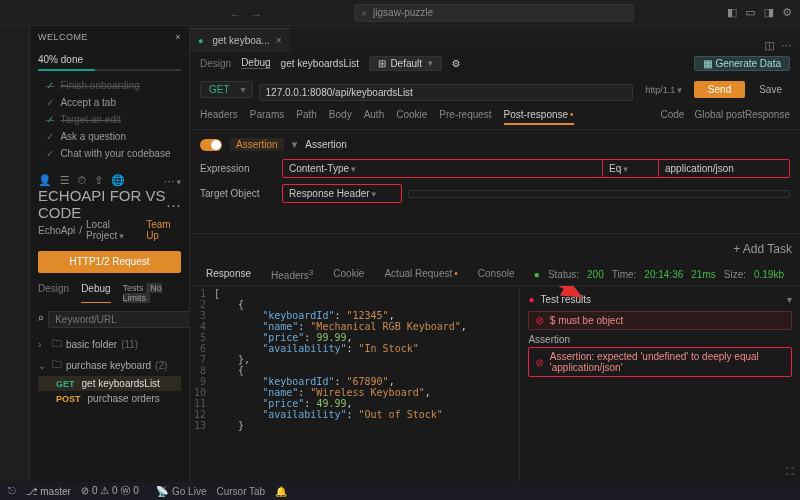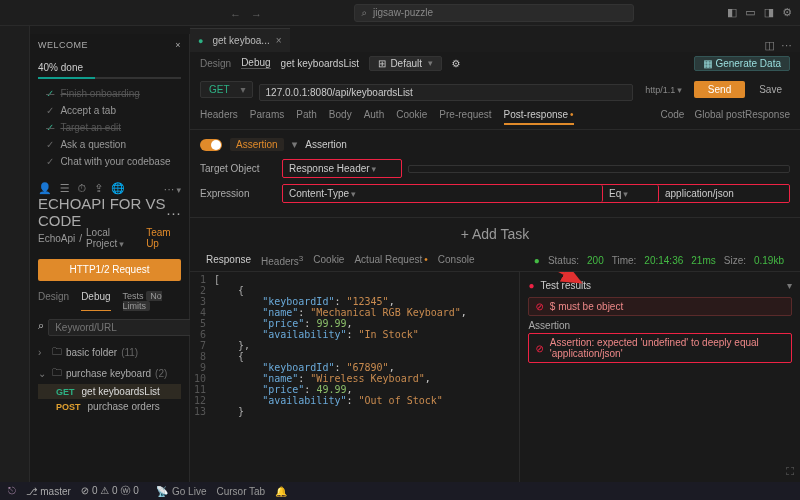--- a/index.html
+++ b/index.html
@@ -4,21 +4,21 @@
 <style>
 * { margin: 0; padding: 0; box-sizing: border-box; }
 body { font-family: -apple-system, "Segoe UI", sans-serif; font-size: 11px; background: #1a1a1a; color: #ccc; width: 800px; height: 500px; overflow: hidden; }
 .titlebar { height: 26px; background: #1e1e1e; display: flex; align-items: center; border-bottom: 1px solid #2a2a2a; }
 .tb-nav { display: flex; gap: 10px; margin-left: 230px; color: #666; }
 .tb-search { flex: 1; display: flex; justify-content: center; }
 .tb-search-box { width: 280px; height: 18px; background: #2a2a2a; border: 1px solid #333; border-radius: 3px; display: flex; align-items: center; padding: 0 6px; color: #888; font-size: 10px; gap: 6px; }
 .tb-right { display: flex; gap: 8px; margin-right: 8px; color: #888; }
 .main { display: flex; height: calc(500px - 26px - 18px); }
 .activitybar { width: 30px; background: #1e1e1e; border-right: 1px solid #2a2a2a; }
-.sidebar { width: 160px; background: #181818; border-right: 1px solid #2a2a2a; display: flex; flex-direction: column; margin-top: 8px; }
+.sidebar { width: 160px; background: #181818; border-right: 1px solid #2a2a2a; display: flex; flex-direction: column; }
 .panel-head { height: 22px; display: flex; align-items: center; justify-content: space-between; padding: 0 8px; font-size: 9px; letter-spacing: .5px; color: #aaa; }
 .welcome { padding: 6px 8px; font-size: 10px; }
 .pbar { height: 2px; background: #333; margin: 4px 0 6px; position: relative; }
 .pbar::after { content: ""; position: absolute; left: 0; top: 0; height: 2px; width: 40%; background: #0f9d8c; }
 .checklist { list-style: none; padding: 0 8px; }
 .checklist li { display: flex; align-items: center; gap: 6px; font-size: 10px; padding: 3px 0; color: #999; }
 .checklist li.strike { text-decoration: line-through; color: #555; }
 .chk { color: #3a8; }
 .chk.off { color: #666; }
 .iconrow { display: flex; gap: 8px; padding: 6px 8px; align-items: center; color: #888; }
@@ -69,25 +69,25 @@
 .assert-label { background: #2a2622; color: #e08a2a; padding: 1px 6px; border-radius: 2px; font-size: 10px; }
 .pill-text { color: #ccc; font-size: 10px; }
 .form-row { display: flex; align-items: center; gap: 6px; margin-bottom: 6px; }
 .fieldlabel { width: 76px; font-size: 10px; color: #aaa; }
 .select-red { flex: 1; border: 1px solid #e24; border-radius: 2px; padding: 3px 6px; font-size: 10px; color: #ccc; background: #1a1a1a; }
 .select-g { border: 1px solid #333; border-radius: 2px; padding: 3px 6px; font-size: 10px; color: #ccc; background: #1a1a1a; }
 .eq { width: 56px; }
 .val { width: 130px; }
 .three .eq, .three .val { border-left: none; }
 .three { display: flex; }
-.addtask { text-align: center; padding: 8px; font-size: 14px; color: #999; border-top: 1px solid #2a2a2a; }
+.addtask { text-align: right; padding: 8px; font-size: 12px; color: #999; border-top: 1px solid #2a2a2a; margin-top: 16px; }
 .split { display: flex; flex: 1; border-top: 1px solid #2a2a2a; overflow: hidden; }
 .left { flex: 1.25; display: flex; flex-direction: column; border-right: 1px solid #2a2a2a; }
 .right { flex: 1; padding: 6px 8px; position: relative; }
-.resptabs { display: flex; gap: 10px; padding: 4px 8px; font-size: 10px; border-bottom: 1px solid #2a2a2a; }
+.resptabs { display: flex; gap: 20px; padding: 4px 8px; font-size: 10px; border-bottom: 1px solid #2a2a2a; }
 .resptabs span { color: #888; }
 .resptabs span.act { color: #ccc; }
 .resptabs .sup { font-size: 8px; vertical-align: super; color: #888; }
 .resptabs .dot::after { content: "•"; color: #e08a2a; margin-left: 2px; }
 .stat { margin-left: auto; display: flex; gap: 8px; font-size: 10px; padding: 4px 8px; align-items: center; }
 .stat .grn { color: #4b4; }
 .stat .lbl { color: #888; }
 .fmt { display: flex; gap: 10px; padding: 3px 8px; font-size: 10px; align-items: center; }
 .fmt span { color: #888; }
 .fmt span.act { color: #ccc; }
@@ -255,31 +255,31 @@
       </div>
     </div>
     <div class="assertblock">
       <div class="toggle-row">
         <div class="toggle"></div>
         <span class="assert-label">Assertion</span>
         <span style="color:#777">▾</span>
         <span class="pill-text">Assertion</span>
       </div>
       <div class="form-row">
-        <div class="fieldlabel">Target Object</div>
-        <div class="select-red chev-d" style="flex:0 0 120px">Response Header</div>
-        <div class="select-g" style="flex:1"></div>
-      </div>
-      <div class="form-row">
         <div class="fieldlabel">Expression</div>
         <div class="three" style="flex:1; border:1px solid #e24; border-radius:2px;">
           <div class="select-g chev-d" style="flex:1; border:none; border-right:1px solid #e24;">Content-Type</div>
           <div class="select-g eq chev-d" style="border:none; border-right:1px solid #e24;">Eq</div>
           <div class="select-g val" style="border:none;">application/json</div>
         </div>
+      </div>
+      <div class="form-row">
+        <div class="fieldlabel">Target Object</div>
+        <div class="select-red chev-d" style="flex:0 0 120px">Response Header</div>
+        <div class="select-g" style="flex:1"></div>
       </div>
     </div>
     <div class="addtask">+  Add Task</div>
 
     <div style="display:flex; padding:0 8px; align-items:center;">
       <div class="resptabs" style="border:none; flex:1">
         <span class="act">Response</span>
         <span><span>Headers</span><span class="sup">3</span></span>
         <span>Cookie</span>
         <span class="dot">Actual Request</span>

